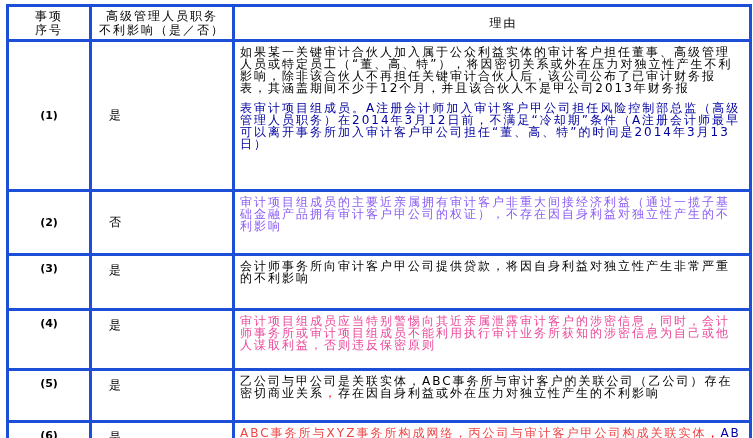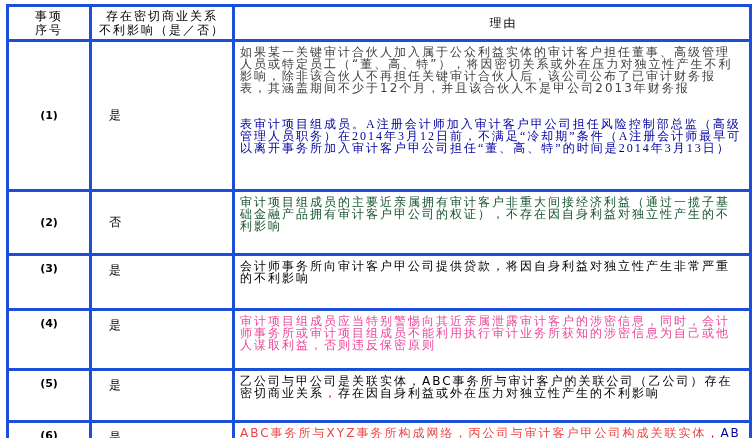--- a/index.html
+++ b/index.html
@@ -46,21 +46,21 @@
     padding-left:17px;
     letter-spacing:1px;
   }
   td.reason-cell{
     vertical-align:top;
     padding:4px 6px 3px 5px;
     line-height:12px;
     letter-spacing:2px;
     word-break:break-all;
   }
-  .para + .para{margin-top:24px;font-family:Liberation Serif, serif;}
+  .para + .para{margin-top:8px;}
   
   .row-1 td{height:140px;}
   .row-2 td{height:54px;}
   .row-3 td{height:45px;}
   .row-4 td{height:50px;}
   .row-5 td{height:42px;}
   .row-6 td{height:61px;}
   
   .row-1 .item-cell,.row-1 .answer-cell,
   .row-2 .item-cell,.row-2 .answer-cell{vertical-align:middle;}
@@ -75,39 +75,39 @@
 <table>
   <colgroup>
     <col class="c-item">
     <col class="c-answer">
     <col class="c-reason">
   </colgroup>
   <thead>
     <tr>
       <th class="h-item">事项
 序号</th>
-      <th class="h-impact">存在密切商业关系
+      <th class="h-impact">高级管理人员职务
 不利影响（是／否）</th>
       <th class="h-reason">理由</th>
     </tr>
   </thead>
   <tbody>
       <tr class="row-1">
         <td class="item-cell">(1)</td>
         <td class="answer-cell">是</td>
         <td class="reason-cell">
-          <div class="para"><span style="color: #404040;">如果某一关键审计合伙人加入属于公众利益实体的审计客户担任董事、高级管理人员或特定员工（“董、高、特”），将因密切关系或外在压力对独立性产生不利影响，除非该合伙人不再担任关键审计合伙人后，该公司公布了已审计财务报表，其涵盖期间不少于12个月，并且该合伙人不是甲公司2013年财务报</span></div>
+          <div class="para"><span style="color: #000000;">如果某一关键审计合伙人加入属于公众利益实体的审计客户担任董事、高级管理人员或特定员工（“董、高、特”），将因密切关系或外在压力对独立性产生不利影响，除非该合伙人不再担任关键审计合伙人后，该公司公布了已审计财务报表，其涵盖期间不少于12个月，并且该合伙人不是甲公司2013年财务报</span></div>
           <div class="para"><span style="color: rgb(0, 0, 160);">表审计项目组成员。A注册会计师加入审计客户甲公司担任风险控制部总监（高级管理人员职务）在2014年3月12日前，不满足“冷却期”条件（A注册会计师最早可以离开事务所加入审计客户甲公司担任“董、高、特”的时间是2014年3月13日）</span></div>
         </td>
       </tr>
       <tr class="row-2">
         <td class="item-cell">(2)</td>
         <td class="answer-cell">否</td>
         <td class="reason-cell">
-          <div class="para"><span style="color: #14532d;">审计项目组成员的主要近亲属拥有审计客户非重大间接经济利益（通过一揽子基础金融产品拥有审计客户甲公司的权证），不存在因自身利益对独立性产生的不利影响</span></div>
+          <div class="para"><span style="color: #8b5cf6;">审计项目组成员的主要近亲属拥有审计客户非重大间接经济利益（通过一揽子基础金融产品拥有审计客户甲公司的权证），不存在因自身利益对独立性产生的不利影响</span></div>
         </td>
       </tr>
       <tr class="row-3">
         <td class="item-cell">(3)</td>
         <td class="answer-cell">是</td>
         <td class="reason-cell">
           <div class="para"><span style="color: rgb(0, 0, 0);">会计师事务所向审计客户甲公司提供贷款，将因自身利益对独立性产生非常严重的不利影响</span></div>
         </td>
       </tr>
       <tr class="row-4">

